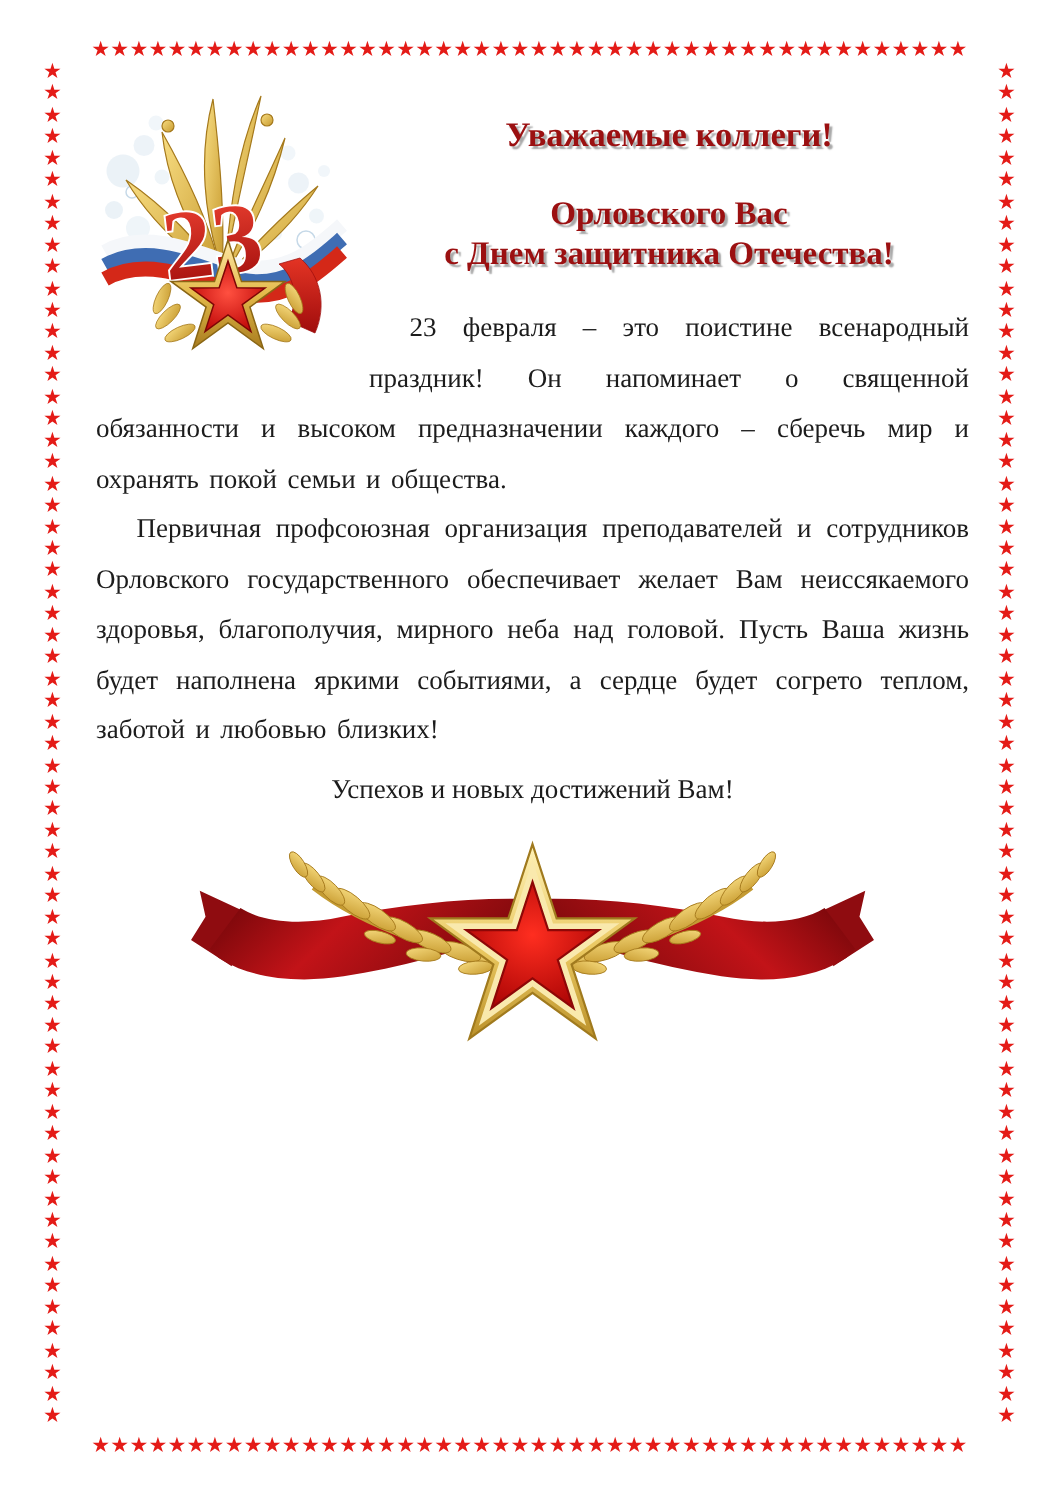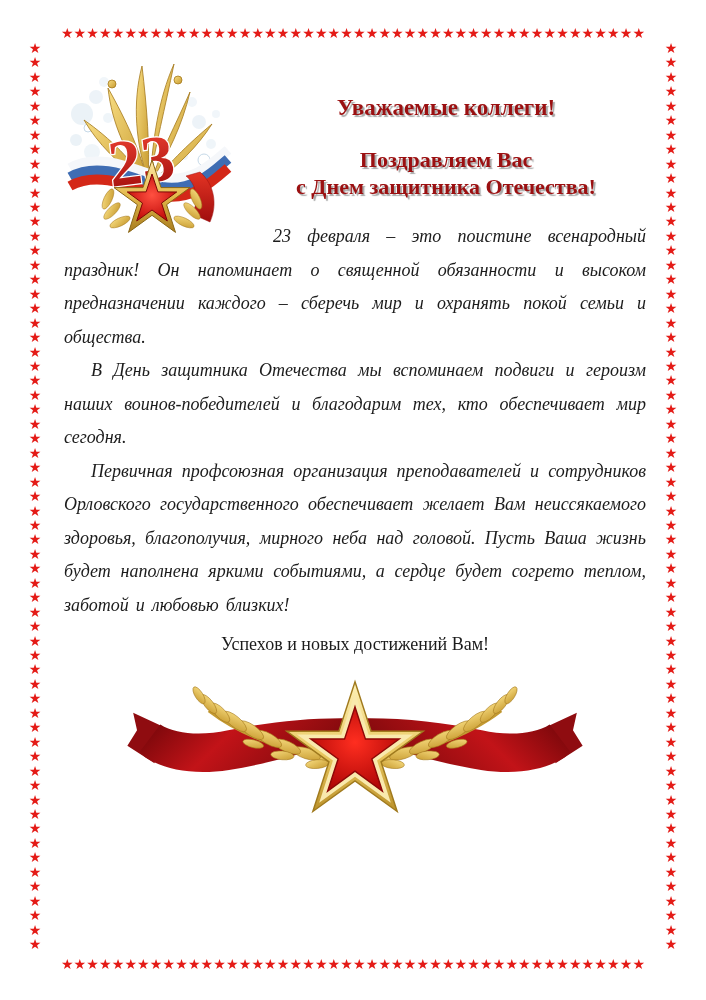--- a/index.html
+++ b/index.html
@@ -24,30 +24,30 @@
   .star-col.right { left:663px; }
 
   .content {
     position:absolute; left:64px; top:52px; width:582px;
     font-size:18px; color:#1c1c1c;
   }
   .emblem-top {
     float:left; width:170px; height:185px; margin:0 12px 12px 0;
   }
   .greet-1 {
-    margin:42px 0 0 0; text-align:center; font-weight:bold; font-size:23px;
+    margin:24px 0 0 0; text-align:center; font-weight:bold; font-size:23px;
     line-height:27px; color:#9b1011; text-shadow:2px 2px 1px #a8a8a8;
   }
   .greet-2 {
     margin:25px 0 0 0; text-align:center; font-weight:bold; font-size:22px;
     line-height:27px; color:#9b1011; text-shadow:2px 2px 1px #a8a8a8;
   }
   .body-par {
     margin:0; text-align:justify; text-indent:27px;
-    line-height:33.5px; word-spacing:2.5px;font-style:italic;
+    line-height:33.5px; word-spacing:2.5px;
   }
   .body-par.first { margin-top:20px; }
   .closing {
     margin:6px 0 12px 0; text-align:center; line-height:33.5px;
   }
   .emblem-bottom { width:470px; height:155px; margin:2px auto 0 auto; display:block; }
 </style>
 </head>
 <body>
 
@@ -246,25 +246,24 @@
         <ellipse rx="11" ry="4" transform="translate(56,170) rotate(-25)"></ellipse>
         <ellipse rx="11" ry="4" transform="translate(48,159) rotate(-45)"></ellipse>
         <ellipse rx="11" ry="4" transform="translate(44,147) rotate(-65)"></ellipse>
         <ellipse rx="11" ry="4" transform="translate(120,170) rotate(25)"></ellipse>
         <ellipse rx="11" ry="4" transform="translate(128,159) rotate(45)"></ellipse>
         <ellipse rx="11" ry="4" transform="translate(132,147) rotate(65)"></ellipse>
       </g>
     </svg>
 
     <p class="greet-1">Уважаемые коллеги!</p>
-    <p class="greet-2"><span>Поздравляем Вас</span><br>
+    <p class="greet-2"><span>Орловского Вас</span><br>
       <span>с Днем защитника Отечества!</span></p>
 
     <p class="body-par first">23 февраля – это поистине всенародный праздник! Он напоминает о священной обязанности и высоком предназначении каждого – сберечь мир и охранять покой семьи и общества.</p>
-    <p class="body-par">В День защитника Отечества мы вспоминаем подвиги и героизм наших воинов-победителей и благодарим тех, кто обеспечивает мир сегодня.</p>
     <p class="body-par">Первичная профсоюзная организация преподавателей и сотрудников Орловского государственного обеспечивает желает Вам неиссякаемого здоровья, благополучия, мирного неба над головой. Пусть Ваша жизнь будет наполнена яркими событиями, а сердце будет согрето теплом, заботой и любовью близких!</p>
 
     <p class="closing">Успехов и новых достижений Вам!</p>
 
     <svg class="emblem-bottom" viewBox="0 0 470 160">
       <defs>
         <linearGradient id="gGold3" x1="0" y1="0" x2="0" y2="1">
           <stop offset="0" stop-color="#fff2b8"></stop>
             <stop offset=".55" stop-color="#e9c75f"></stop>
             <stop offset="1" stop-color="#bb912a"></stop>

